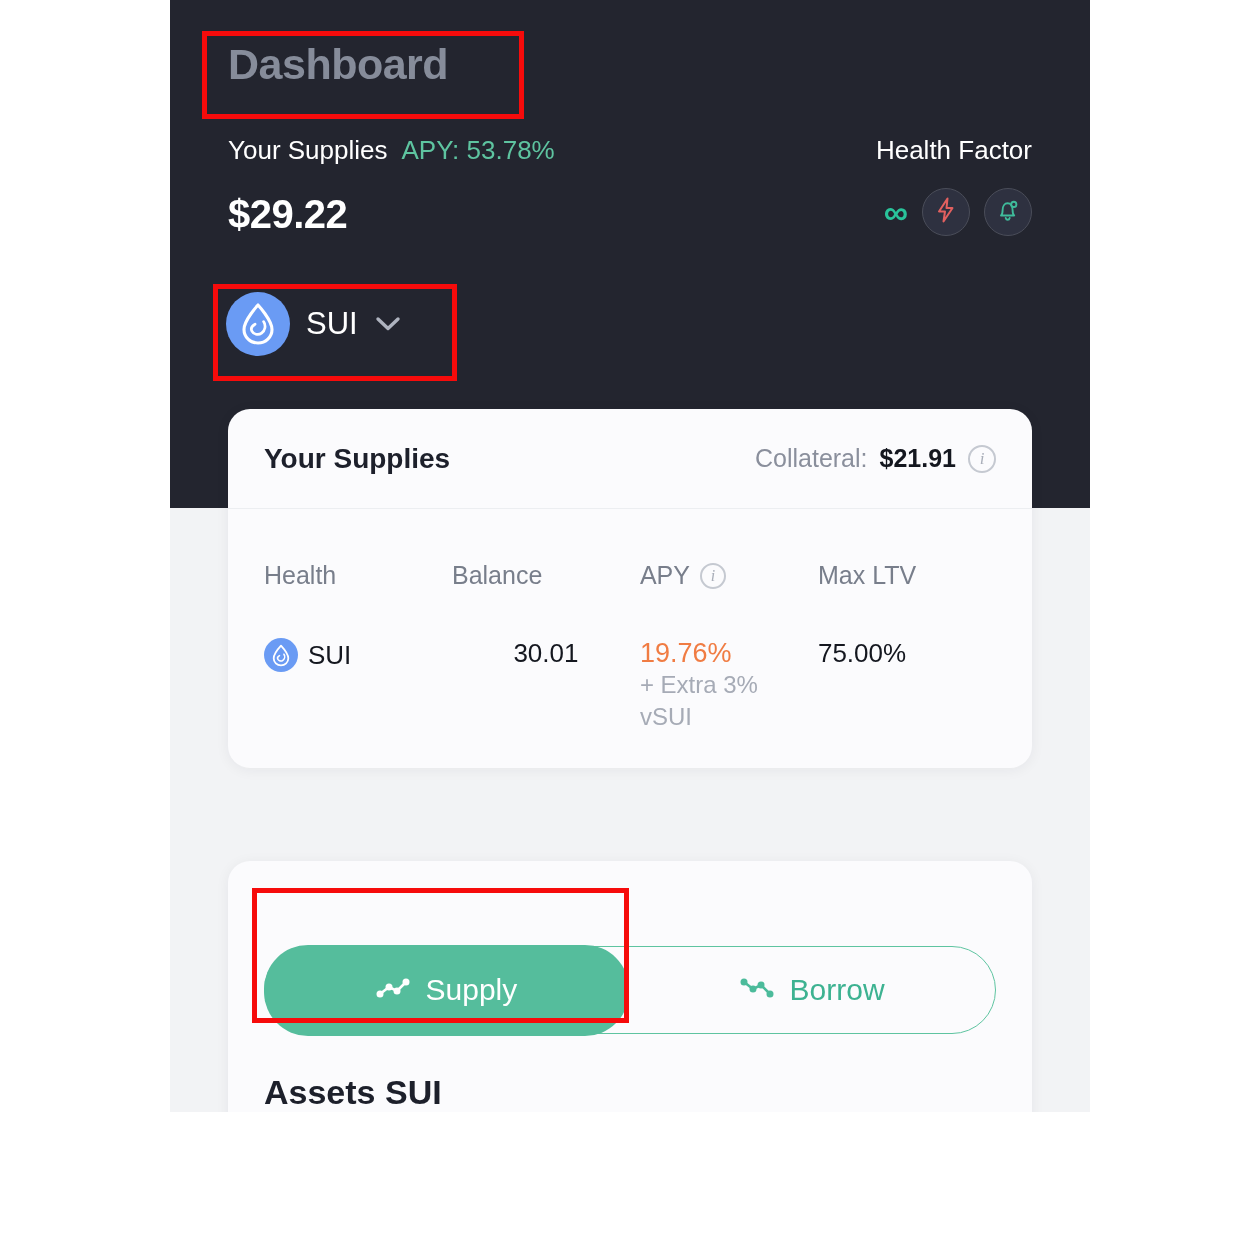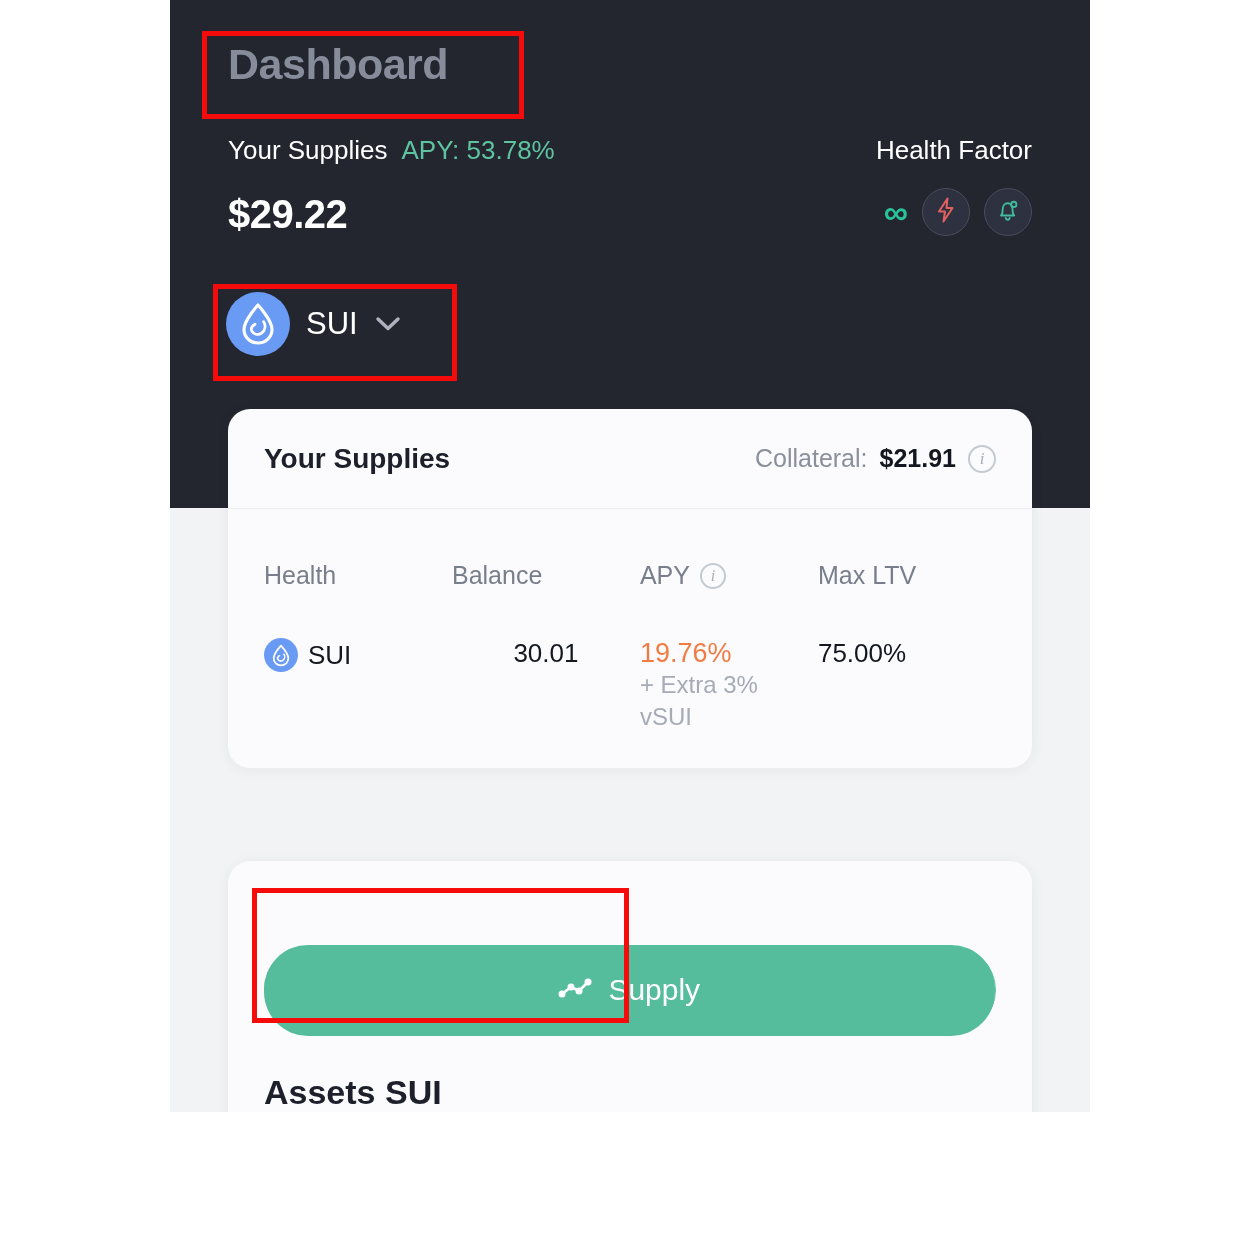--- a/index.html
+++ b/index.html
@@ -424,20 +424,32 @@
               <path d="M4 18 L13 11 L21 15 L30 6" stroke="#ffffff" stroke-width="2.6" stroke-linecap="round" fill="none"></path>
               <circle cx="4" cy="18" r="3.5" fill="#ffffff"></circle>
               <circle cx="13" cy="11" r="3.5" fill="#ffffff"></circle>
               <circle cx="21" cy="15" r="3.5" fill="#ffffff"></circle>
               <circle cx="30" cy="6" r="3.5" fill="#ffffff"></circle>
             </svg>
           </span>
           <span>Supply</span>
         </div>
 
+        <div class="tab inactive">
+          <span>
+            <svg width="34" height="24" viewBox="0 0 34 24" fill="none">
+              <path d="M4 6 L13 13 L21 9 L30 18" stroke="#4cbb9b" stroke-width="2.6" stroke-linecap="round" fill="none"></path>
+              <circle cx="4" cy="6" r="3.5" fill="#4cbb9b"></circle>
+              <circle cx="13" cy="13" r="3.5" fill="#4cbb9b"></circle>
+              <circle cx="21" cy="9" r="3.5" fill="#4cbb9b"></circle>
+              <circle cx="30" cy="18" r="3.5" fill="#4cbb9b"></circle>
+            </svg>
+          </span>
+          <span>Borrow</span>
+        </div>
       </div>
 
       <div class="section-title">Assets SUI</div>
 
       <div class="input-panel">
         
       </div>
     </div>
 
   </div>

